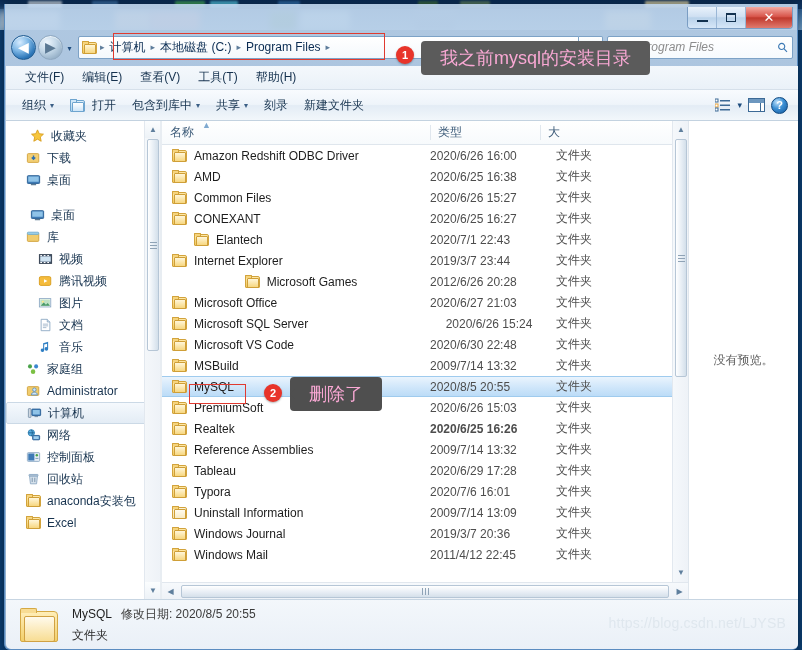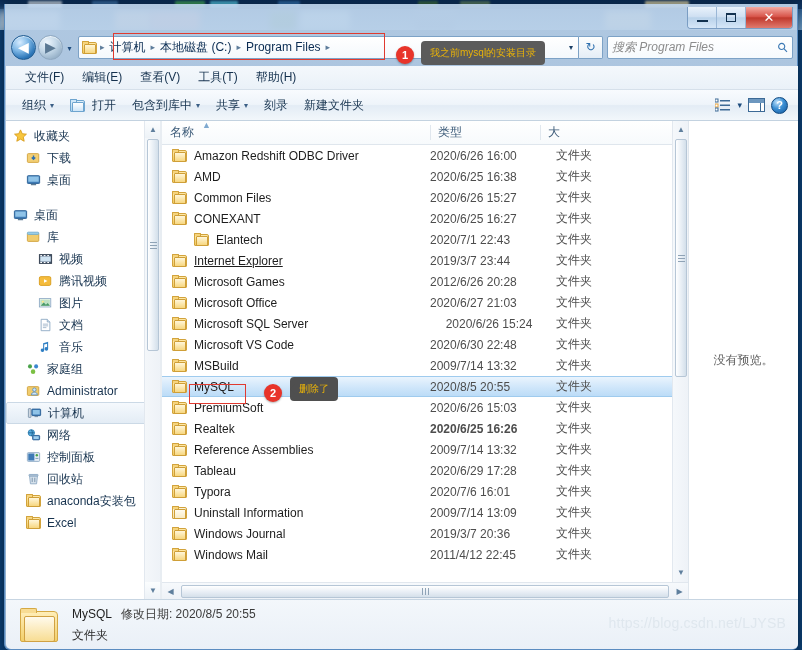--- a/index.html
+++ b/index.html
@@ -157,21 +157,21 @@
     background:#fff; display:flex;
   }
   .navpane {
     width: 154px; flex:0 0 auto; background:#fff; position:relative;
     overflow:hidden;
     border-right: none;
   }
   .navscroll { position:absolute; inset:0; padding-top: 4px;}
   .navitem {
     display:flex; align-items:center; height: 22px; font-size:12px; color:#17334f;
-    padding-left: 7px; gap: 5px; white-space: nowrap;
+    padding-left: 24px; gap: 5px; white-space: nowrap;
   }
   .navitem.ind1 { padding-left: 20px; }
   .navitem.ind2 { padding-left: 32px; }
   .navitem.sel {
     background: linear-gradient(180deg,#f5f9fd,#e3ecf5);
     border:1px solid #cbd9e6; border-radius:2px;
     margin-right: 2px; height:22px;
   }
   .nav-gap { height: 13px; }
   .navicon { width:16px; height:15px; position:relative; flex:0 0 auto;}
@@ -297,22 +297,22 @@
 
   
   .redbox{ position:absolute; border:1px solid #e03a30; pointer-events:none;}
   .badge{
     position:absolute; width:18px;height:18px;border-radius:50%;
     background:#e8342a; color:#fff; font-size:11px; font-weight:bold;
     display:flex;align-items:center;justify-content:center;
     box-shadow:0 1px 2px rgba(0,0,0,.3);
   }
   .callout{
-    position:absolute; background:#5b5b5b; color:#eab308;
-    font-size:10px; padding:5px 9px; border-radius:4px; white-space:nowrap;
+    position:absolute; background:#5b5b5b; color:#f9a8d4;
+    font-size:18px; padding:5px 19px; border-radius:4px; white-space:nowrap;
   }
   .callout.dark{ background:#4f4f4f; }
   .callout:after{
     content:""; position:absolute; left:-5px; top:50%; margin-top:-5px;
     border:5px solid transparent; border-right-color:#5b5b5b;
   }
   .callout.dark:after{ border-right-color:#4f4f4f; }
 </style>
 </head>
 <body>
@@ -716,33 +716,33 @@
                   <span class="back"></span>
                   <span class="tab"></span>
                   <span class="front"></span>
                 </span>
                 <span class="fname">Elantech</span>
               </div>
               <div class="cell-date" style="width: 118px;">2020/7/1 22:43</div>
               <div class="cell-type" style="width: 110px;">文件夹</div>
             </div>
             <div class="row">
-              <div class="cell-name" style="width: 268px; text-decoration: underline;">
+              <div class="cell-name" style="width: 268px;">
                 <span class="folder">
                   <span class="back"></span>
                   <span class="tab"></span>
                   <span class="front"></span>
                 </span>
                 <span class="fname">Internet Explorer</span>
               </div>
               <div class="cell-date" style="width: 118px;">2019/3/7 23:44</div>
               <div class="cell-type" style="width: 110px;">文件夹</div>
             </div>
             <div class="row">
-              <div class="cell-name" style="width: 268px;">
+              <div class="cell-name" style="width: 268px; justify-content: center;">
                 <span class="folder">
                   <span class="back"></span>
                   <span class="tab"></span>
                   <span class="front"></span>
                 </span>
                 <span class="fname">Microsoft Games</span>
               </div>
               <div class="cell-date" style="width: 118px;">2012/6/26 20:28</div>
               <div class="cell-type" style="width: 110px;">文件夹</div>
             </div>

